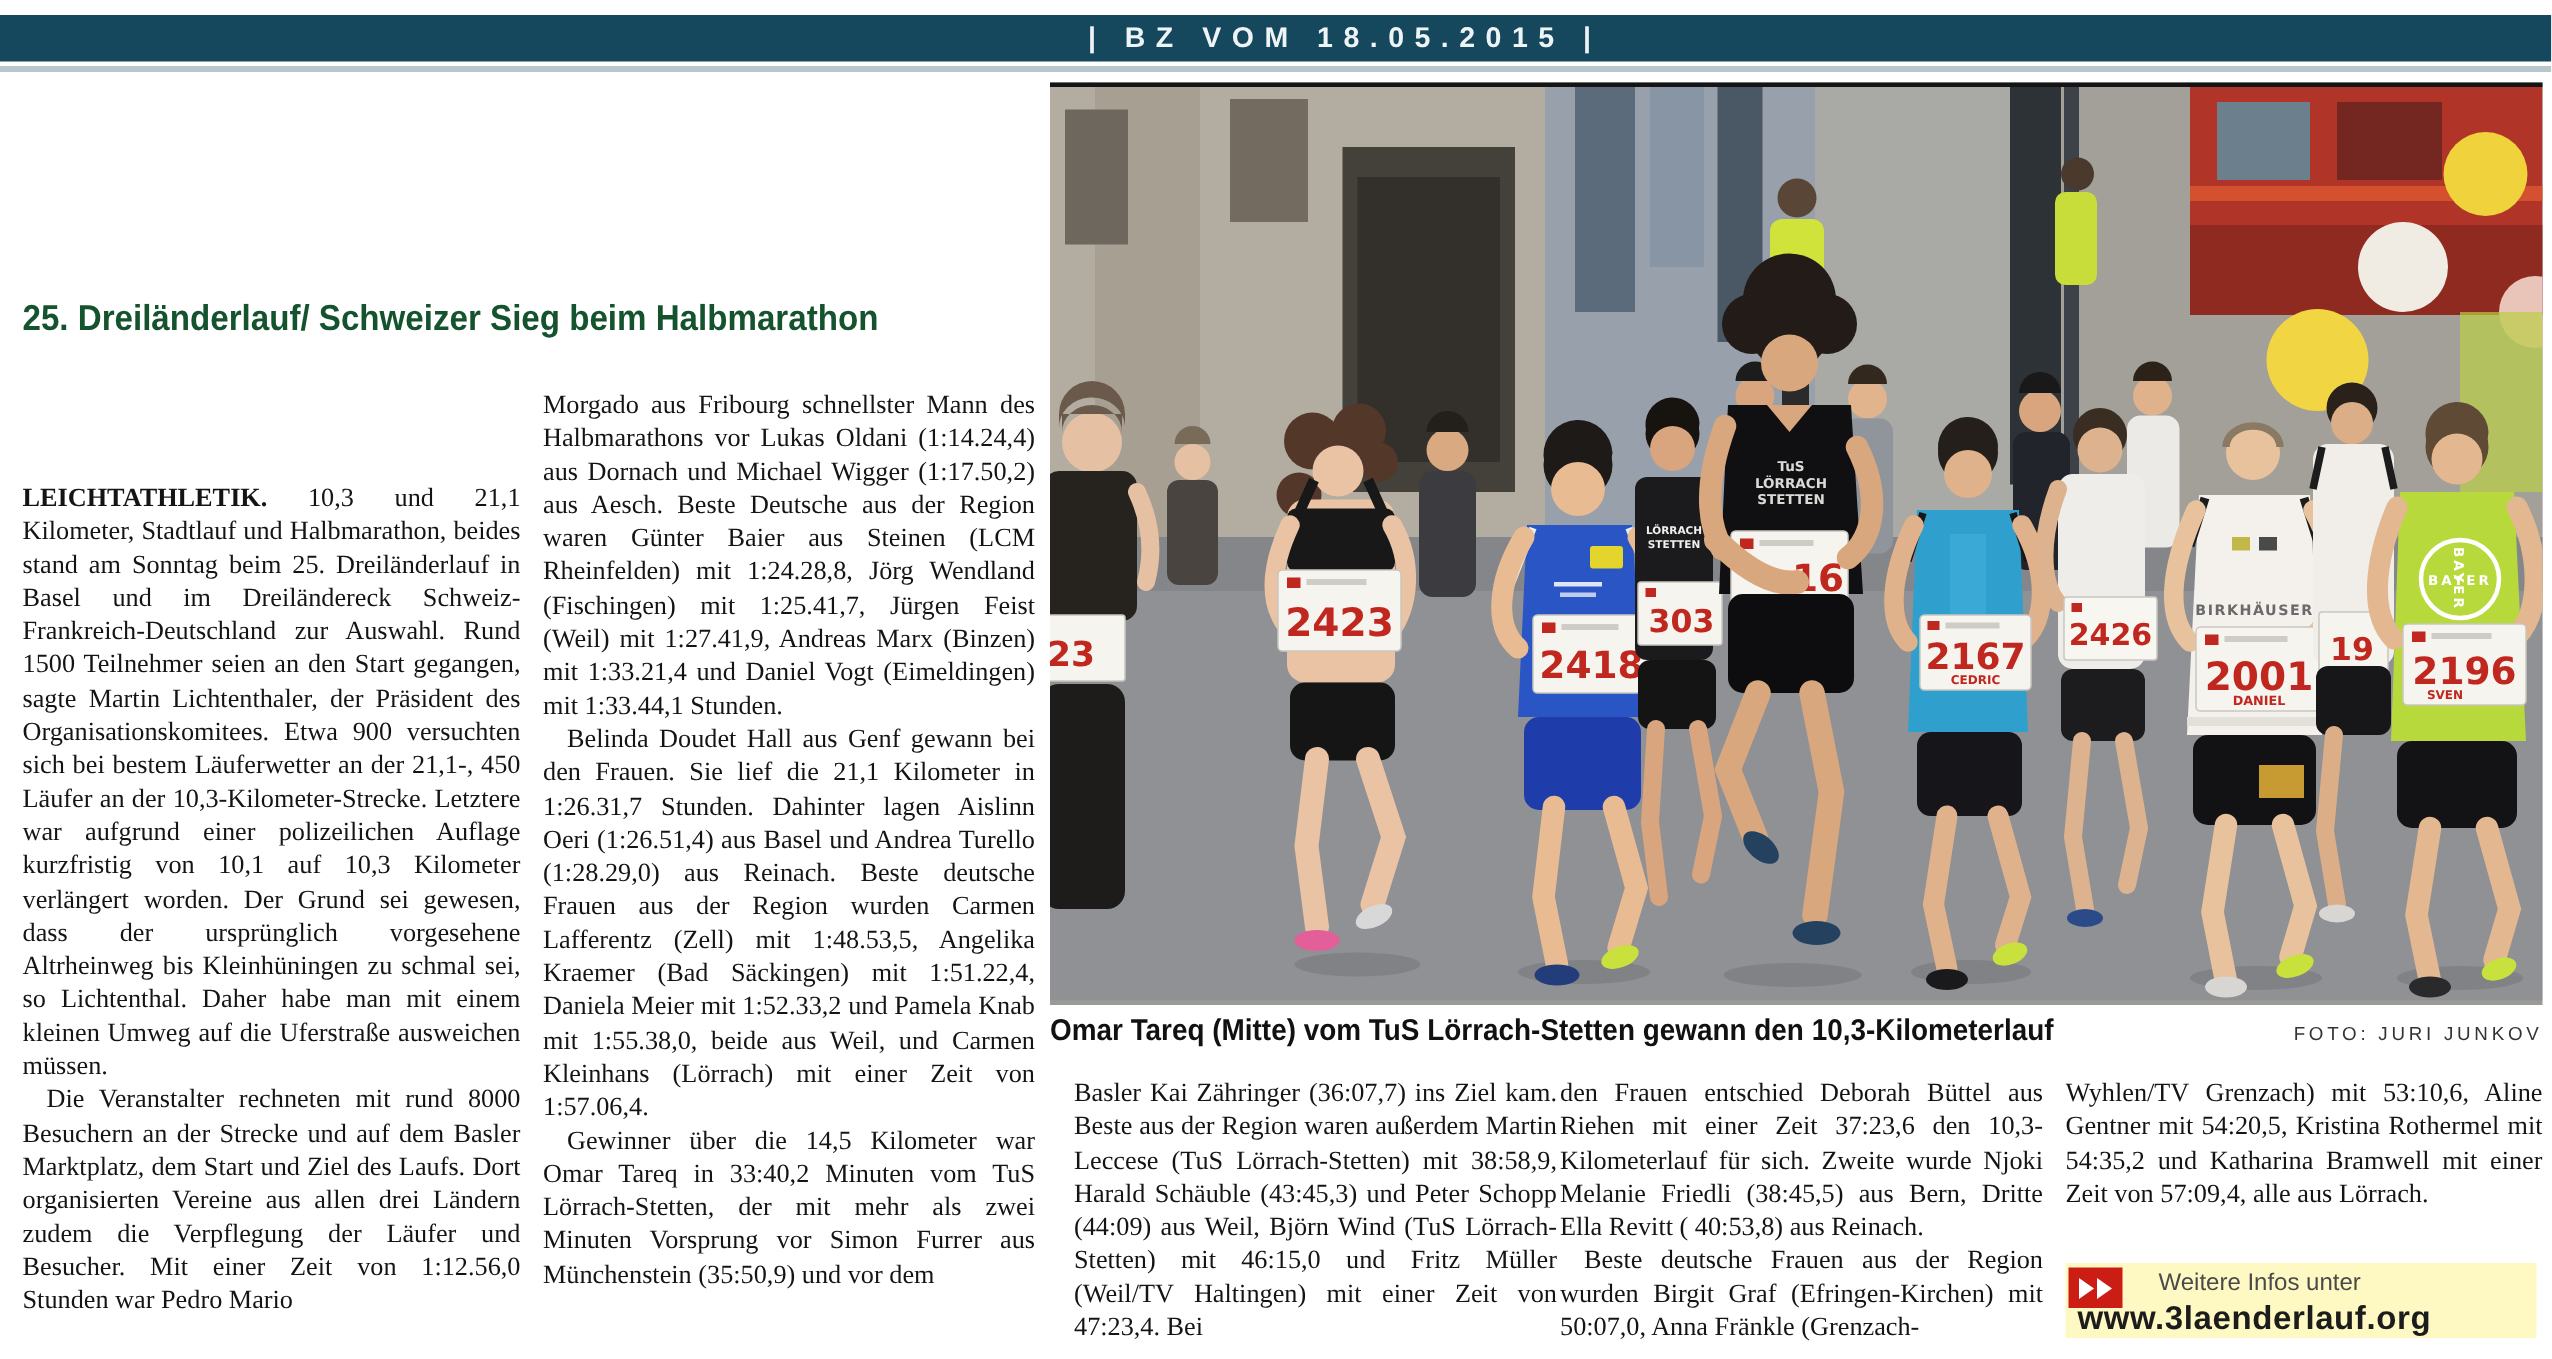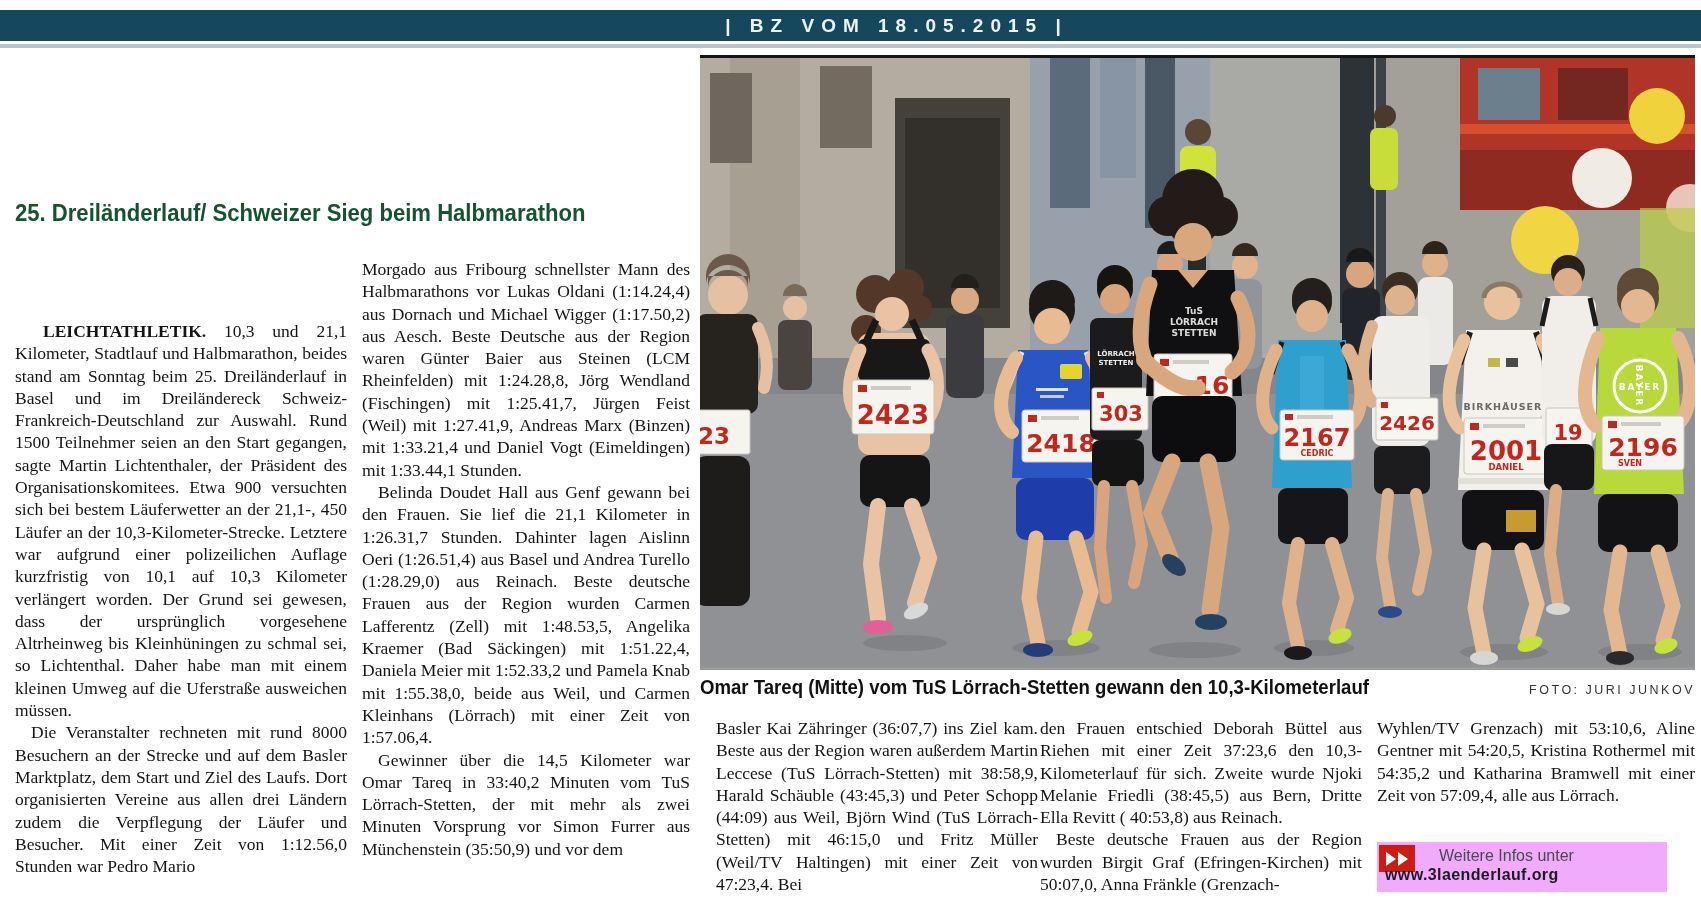--- a/index.html
+++ b/index.html
@@ -23,40 +23,40 @@
   
   .newscol{position:absolute;font-family:"Liberation Serif",serif;font-size:17.5px;
         line-height:22.3px;color:#141414;text-align:justify;overflow:hidden;hyphens:auto;}
   .newscol p{margin:0;}
   .newscol p.indent{text-indent:16px;}
   #col1{left:15px;top:320px;width:332px;height:586px;}
   #col2{left:362px;top:258px;width:328px;height:648px;}
   #col3{left:716px;top:717px;width:322px;height:189px;}
   #col4{left:1040px;top:717px;width:322px;height:189px;}
   #col5{left:1377px;top:717px;width:318px;height:112px;}
-  .lead{font-weight:bold;margin-left:28px;}
+  .lead{font-weight:bold;}
   
   #photo-frame{position:absolute;left:700px;top:55px;width:995px;height:612px;
         border-top:3px solid #141414;background:#9a9a97;}
   #photo-frame svg{display:block;}
   #caption-row{position:absolute;left:700px;top:676px;width:995px;display:flex;
         justify-content:space-between;align-items:baseline;}
   #photo-caption{font-weight:bold;font-size:20px;color:#111;}
   #photo-credit{font-size:12.5px;letter-spacing:2.5px;color:#333;}
   .bib-num{font-family:"DejaVu Sans",sans-serif;font-weight:bold;fill:#c0271e;}
   .bib-name{font-family:"DejaVu Sans",sans-serif;font-weight:bold;fill:#c0271e;}
   .shirt-txt{font-family:"DejaVu Sans",sans-serif;font-weight:bold;fill:#f2f0ec;}
   
-  #infobox{position:absolute;left:1377px;top:842px;width:290px;height:50px;background:#f0abfc;}
+  #infobox{position:absolute;left:1377px;top:842px;width:314px;height:50px;background:#fef9c3;}
   #ff-icon{position:absolute;left:2px;top:3px;width:36px;height:27px;background:#cc1d15;
         display:flex;align-items:center;justify-content:center;gap:2px;}
   .tri{width:0;height:0;border-top:7px solid transparent;border-bottom:7px solid transparent;
         border-left:10px solid #ffffff;}
   #infobox-line1{position:absolute;left:62px;top:5px;font-size:16px;color:#4a4a4a;}
-  #infobox-line2{position:absolute;left:8px;top:24px;font-size:16px;font-weight:bold;color:#1c1c1c;letter-spacing:.4px;}
+  #infobox-line2{position:absolute;left:8px;top:24px;font-size:22px;font-weight:bold;color:#1c1c1c;letter-spacing:.4px;}
 </style>
 </head>
 <body>
 
 <div id="page">
 
   <div id="masthead-bar">
     <div id="masthead-label">|  BZ VOM 18.05.2015  |</div>
   </div>
   <div id="masthead-underline"></div>

